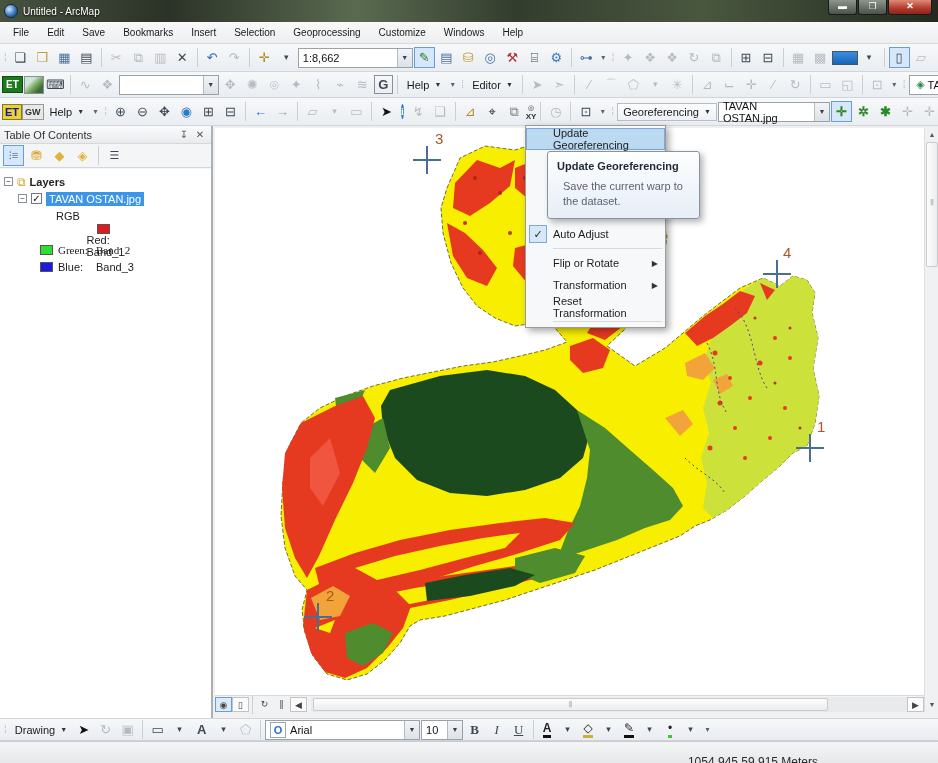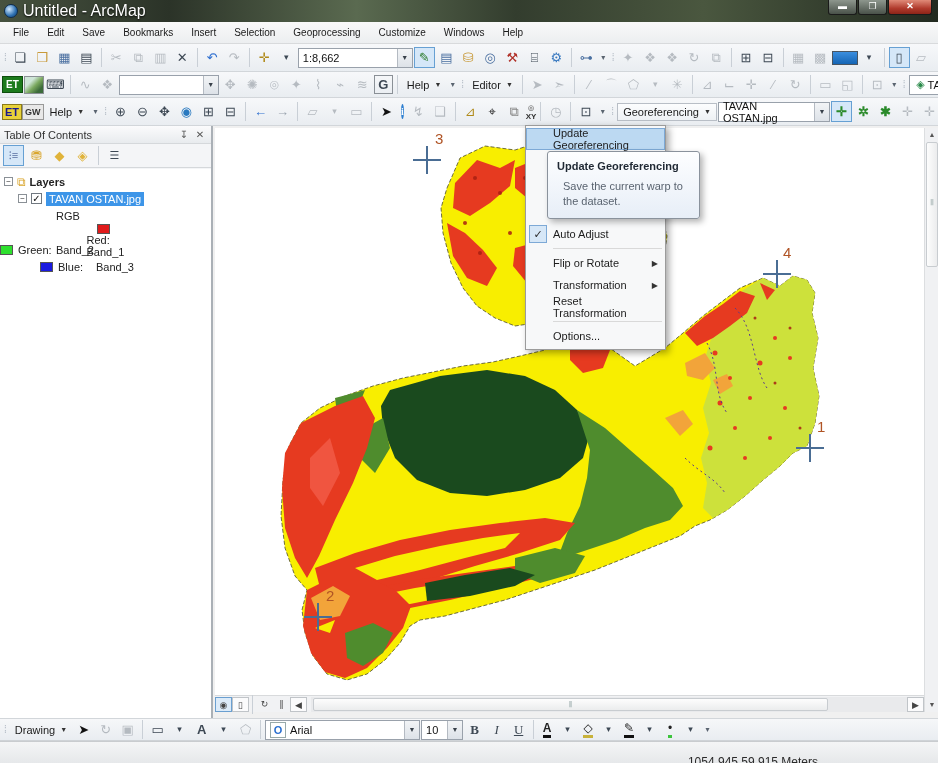--- a/index.html
+++ b/index.html
@@ -6,21 +6,21 @@
   html,body { width:938px; height:763px; }
   body { font-family:"Liberation Sans", sans-serif; position:relative; background:#f0f0f0; overflow:hidden; font-size:11px; color:#222; }
   .abs { position:absolute; }
 
   
   #titlebar { left:0; top:0; width:938px; height:22px;
     background:linear-gradient(90deg,#47523f 0%,#2b3328 18%,#5a6a50 38%,#333d2e 55%,#4a573f 75%,#222a20 100%);
     display:flex; align-items:center; color:#fff; }
   #titlebar .appicon { width:14px; height:14px; margin:0 5px 0 4px; border-radius:50%;
     background:radial-gradient(circle at 35% 35%, #cfe8ff, #2c6fb0 60%, #14406e); border:1px solid #0e2c4e; }
-  #titlebar .ttl { font-size:16px; text-shadow:0 1px 2px #000; }
+  #titlebar .ttl { font-size:10px; text-shadow:0 1px 2px #000; }
   #wbtns { position:absolute; right:6px; top:0; display:flex; }
   .wbtn { width:29px; height:15px; border:1px solid #1a1a1a; border-top:none; border-radius:0 0 3px 3px;
     background:linear-gradient(#8d968d,#4a524a); color:#fff; font-size:9px; text-align:center; line-height:13px; margin-left:1px; }
   .wbtn.close { width:44px; background:linear-gradient(#e08a78,#b03a2c 60%,#8c2418); font-weight:bold; }
 
   
   #menubar { left:0; top:22px; width:938px; height:22px; background:linear-gradient(#f9f9f9,#eceef0);
     border-bottom:1px solid #d8dadc; display:flex; align-items:center; padding-left:4px; }
   .menu-item { font-size:10px; padding:3px 9px; color:#1a1a1a; }
 
@@ -347,21 +347,21 @@
     </div>
     <div class="tree-row" style="padding-left:56px">
       <span>RGB</span>
     </div>
     <div id="toc-bands">
         <div class="tree-row" style=" flex-direction: column;">
           <span class="bandchip" style="background: rgb(224, 27, 27);"></span>
           <span style="width: 38px;">Red:</span>
           <span>Band_1</span>
         </div>
-        <div class="tree-row" style="">
+        <div class="tree-row" style="padding-left: 40px; font-family: Liberation Serif, serif;">
           <span class="bandchip" style="background: rgb(46, 224, 46);"></span>
           <span style="width: 38px;">Green:</span>
           <span>Band_2</span>
         </div>
         <div class="tree-row" style="padding-left: 40px;">
           <span class="bandchip" style="background: rgb(26, 26, 224);"></span>
           <span style="width: 38px;">Blue:</span>
           <span>Band_3</span>
         </div>
       </div>
@@ -507,23 +507,20 @@
       <span class="cm-arrow">▶</span>
     </div>
     <div class="cm-item">
       <span>Transformation</span>
       <span class="cm-arrow">▶</span>
     </div>
     <div class="cm-item">
       <span>Reset Transformation</span>
     </div>
     <div class="cm-sep"></div>
-    <div class="cm-item">
-      <span>Options...</span>
-    </div>
   </div>
 
 <div id="tooltip" class="abs">
   <div class="tt-title">Update Georeferencing</div>
   <div class="tt-body">Save the current warp to the dataset.</div>
 </div>
 
 <div id="drawbar" class="abs">
   <span class="grip">⁞</span>
   <span class="dropbtn">

